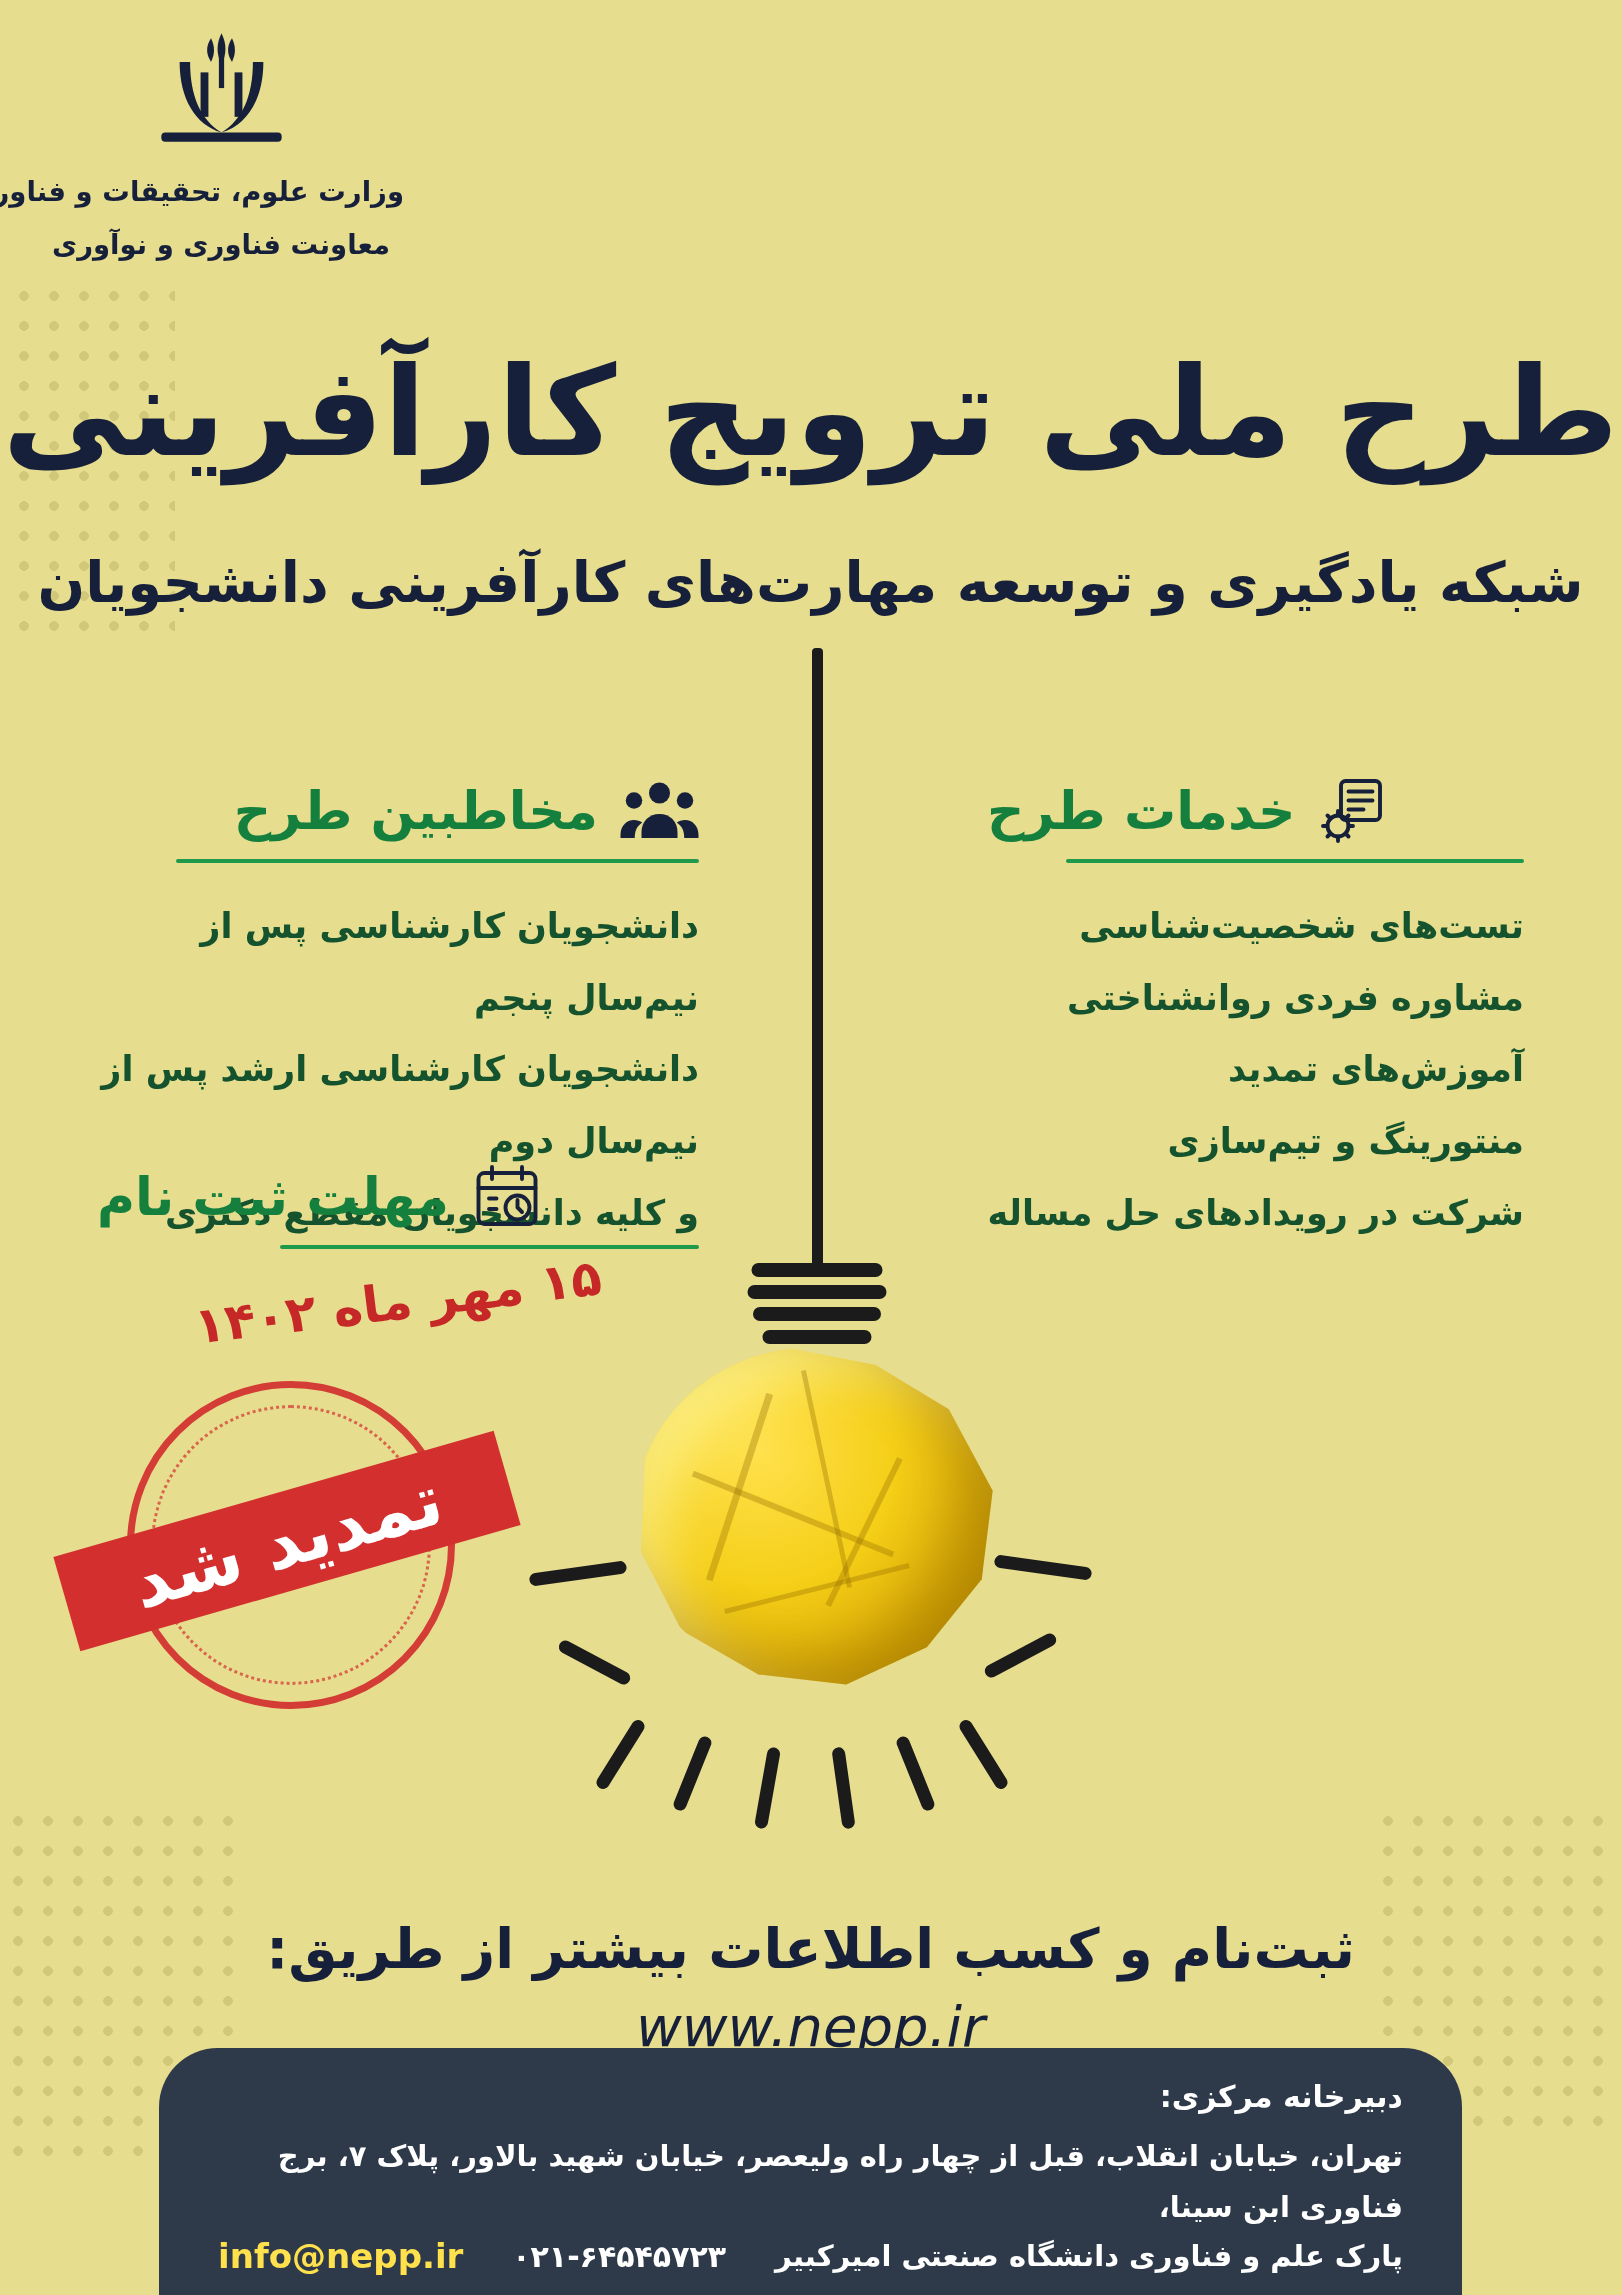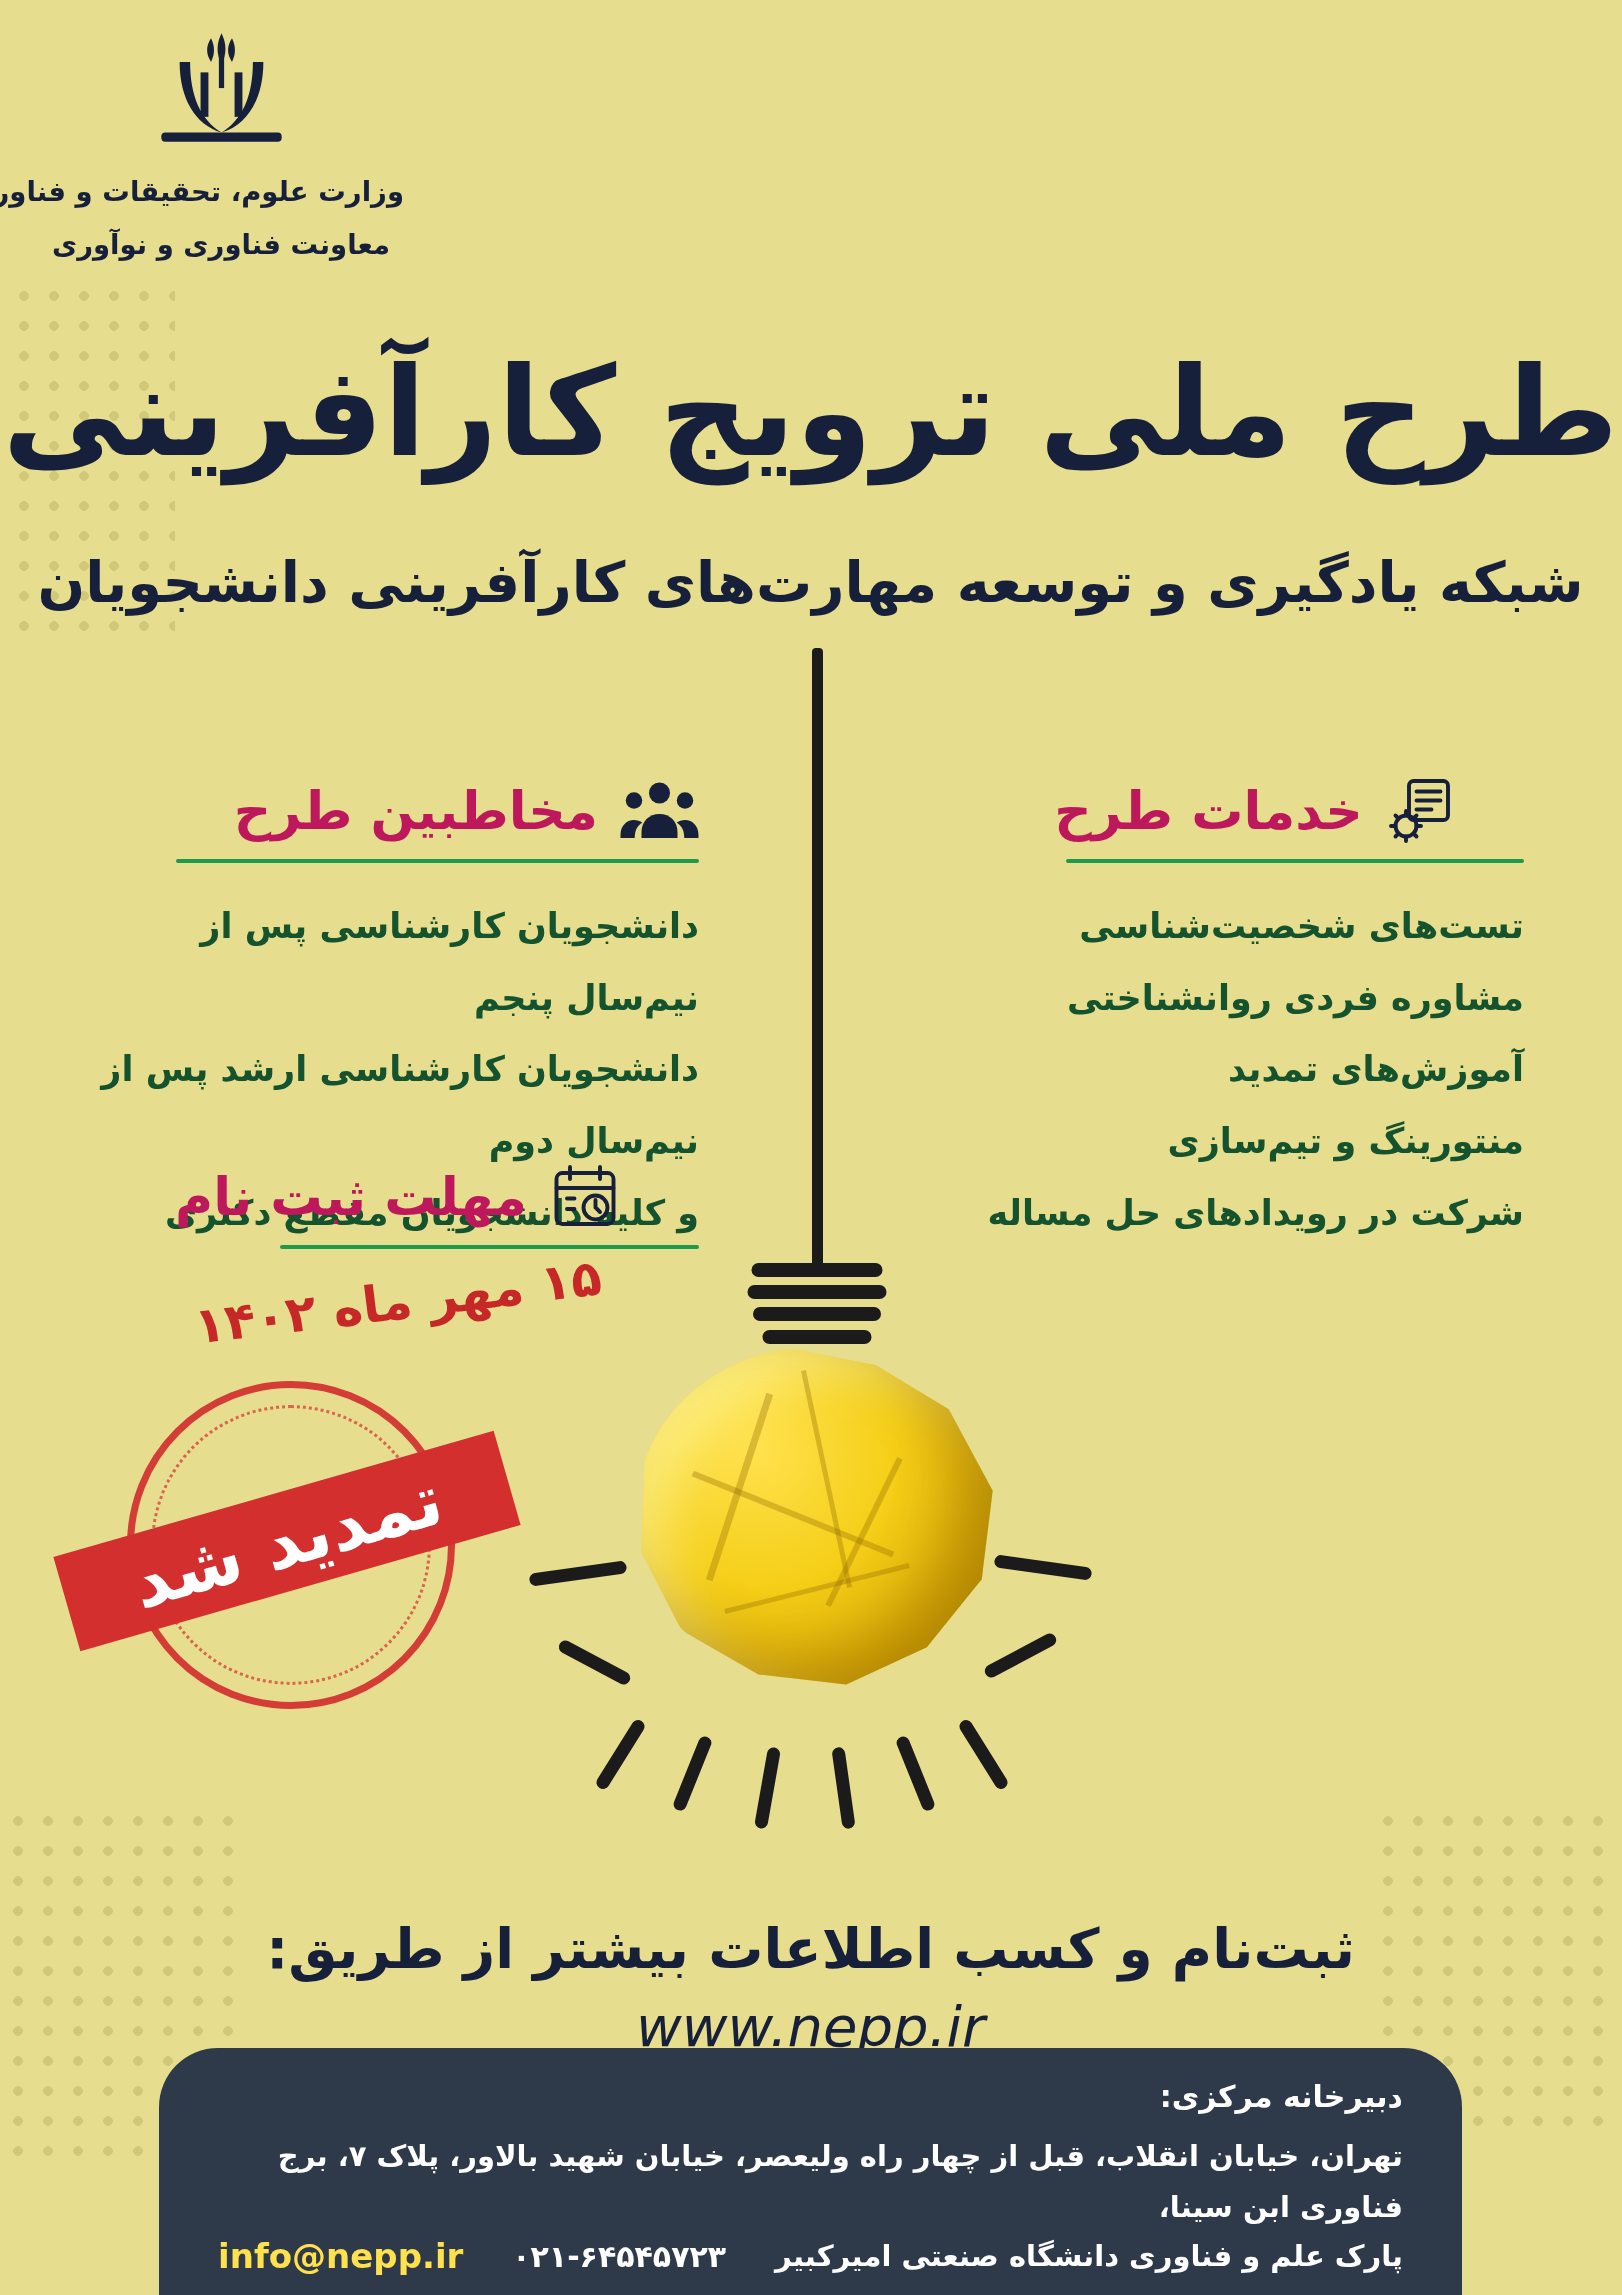--- a/index.html
+++ b/index.html
@@ -152,28 +152,28 @@
   .ray {
     position: absolute;
     background: #1b1b1b;
     border-radius: 7.9px;
   }
 
   
   .section-head {
     display: flex;
     align-items: center;
-    justify-content: center;
+    justify-content: flex-end;
     gap: 22px;
     direction: rtl;
   }
   .section-title {
     font-size: 52px;
     font-weight: bold;
-    color: #be185d;
+    color: #15803d;
     white-space: nowrap;
   }
   .underline {
     height: 4.6px;
     background: #1f9a4d;
     margin-top: 11.8px;
     border-radius: 2.6px;
   }
   .section-list {
     margin-top: 27.5px;

